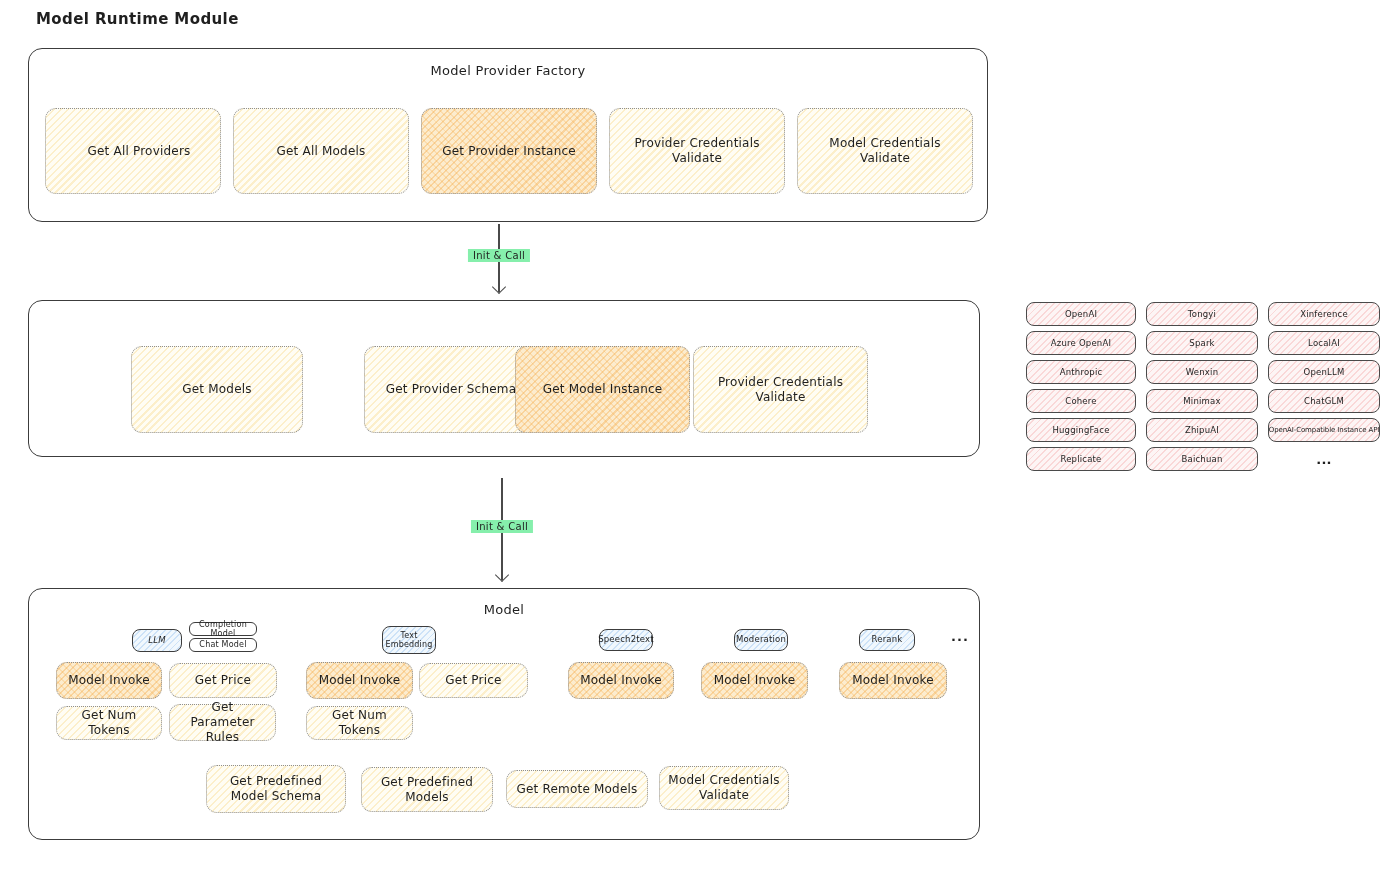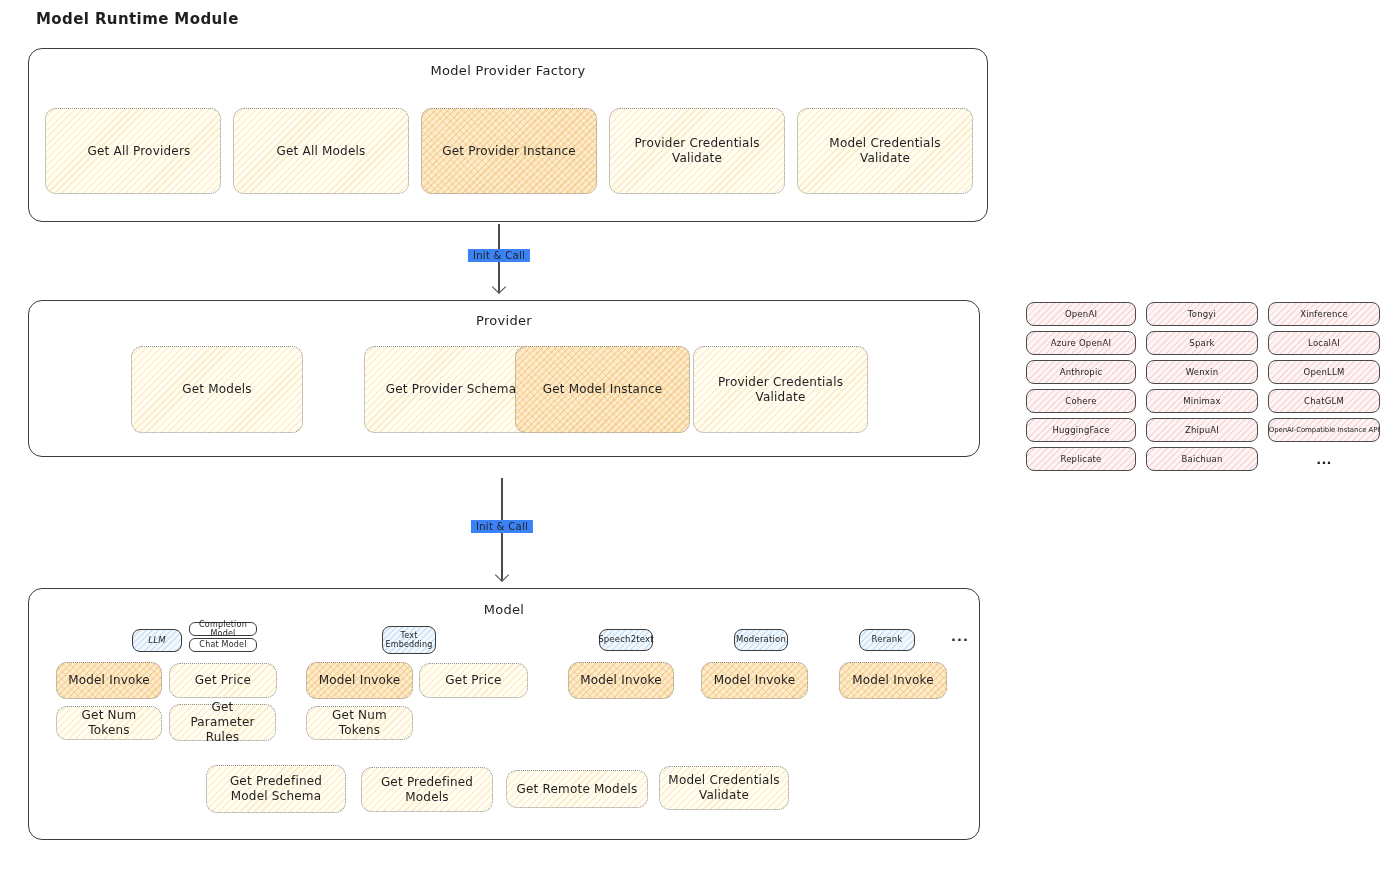--- a/index.html
+++ b/index.html
@@ -47,21 +47,21 @@
   
   .arrow{ position:absolute; width:1.6px; background:#4a4a4a; }
   .arrow::after{
     content:""; position:absolute; bottom:0; left:-4.2px;
     width:9px; height:9px;
     border-left:1.6px solid #4a4a4a; border-bottom:1.6px solid #4a4a4a;
     transform:rotate(-45deg); transform-origin:center;
   }
   .arrow-label{
     position:absolute; transform:translateX(-50%);
-    background:#3b82f6; padding:1px 5px; font-size:10px; letter-spacing:.3px;
+    background:#86efac; padding:1px 5px; font-size:10px; letter-spacing:.3px;
   }
   
   .pgrid{
     position:absolute; left:1026px; top:302px;
     display:grid; grid-template-columns:110px 112px 112px;
     grid-auto-rows:24px; gap:5px 10px;
   }
   .pcell{
     box-sizing:border-box; border:1.3px solid #4a4a4a; border-radius:8px;
     display:flex; align-items:center; justify-content:center; text-align:center;
@@ -98,21 +98,20 @@
     <div class="btn orange" style="left:392px; top:59px; width:176px; height:86px;">Get Provider Instance</div>
     <div class="btn cream" style="left:204px; top:59px; width:176px; height:86px;">Get All Models</div>
     <div class="btn cream" style="left:580px; top:59px; width:176px; height:86px;">Provider Credentials Validate</div>
     <div class="btn cream" style="left:768px; top:59px; width:176px; height:86px;">Model Credentials Validate</div>
   </section>
 
   <div class="arrow" style="left:498px; top:224px; height:68px;"></div>
   <div class="arrow-label" style="left:499px; top:249px;">Init &amp; Call</div>
 
   <section class="box stack" style="left:28px; top:300px; width:950px; height:155px;">
-    <div class="box-title" style="top:12px;">Provider</div>
     <div class="btn cream" style="left:102px; top:45px; width:172px; height:87px;">Get Models</div>
     <div class="btn cream" style="left:290px; top:45px; width:174px; height:87px;margin-left:45px;">Get Provider Schema</div>
     <div class="btn orange" style="left:486px; top:45px; width:175px; height:87px;">Get Model Instance</div>
     <div class="btn cream" style="left:664px; top:45px; width:175px; height:87px;">Provider Credentials Validate</div>
   </section>
 
   <div class="pgrid">
     <div class="pcell">OpenAI</div>
     <div class="pcell">Tongyi</div>
     <div class="pcell">Xinference</div>

